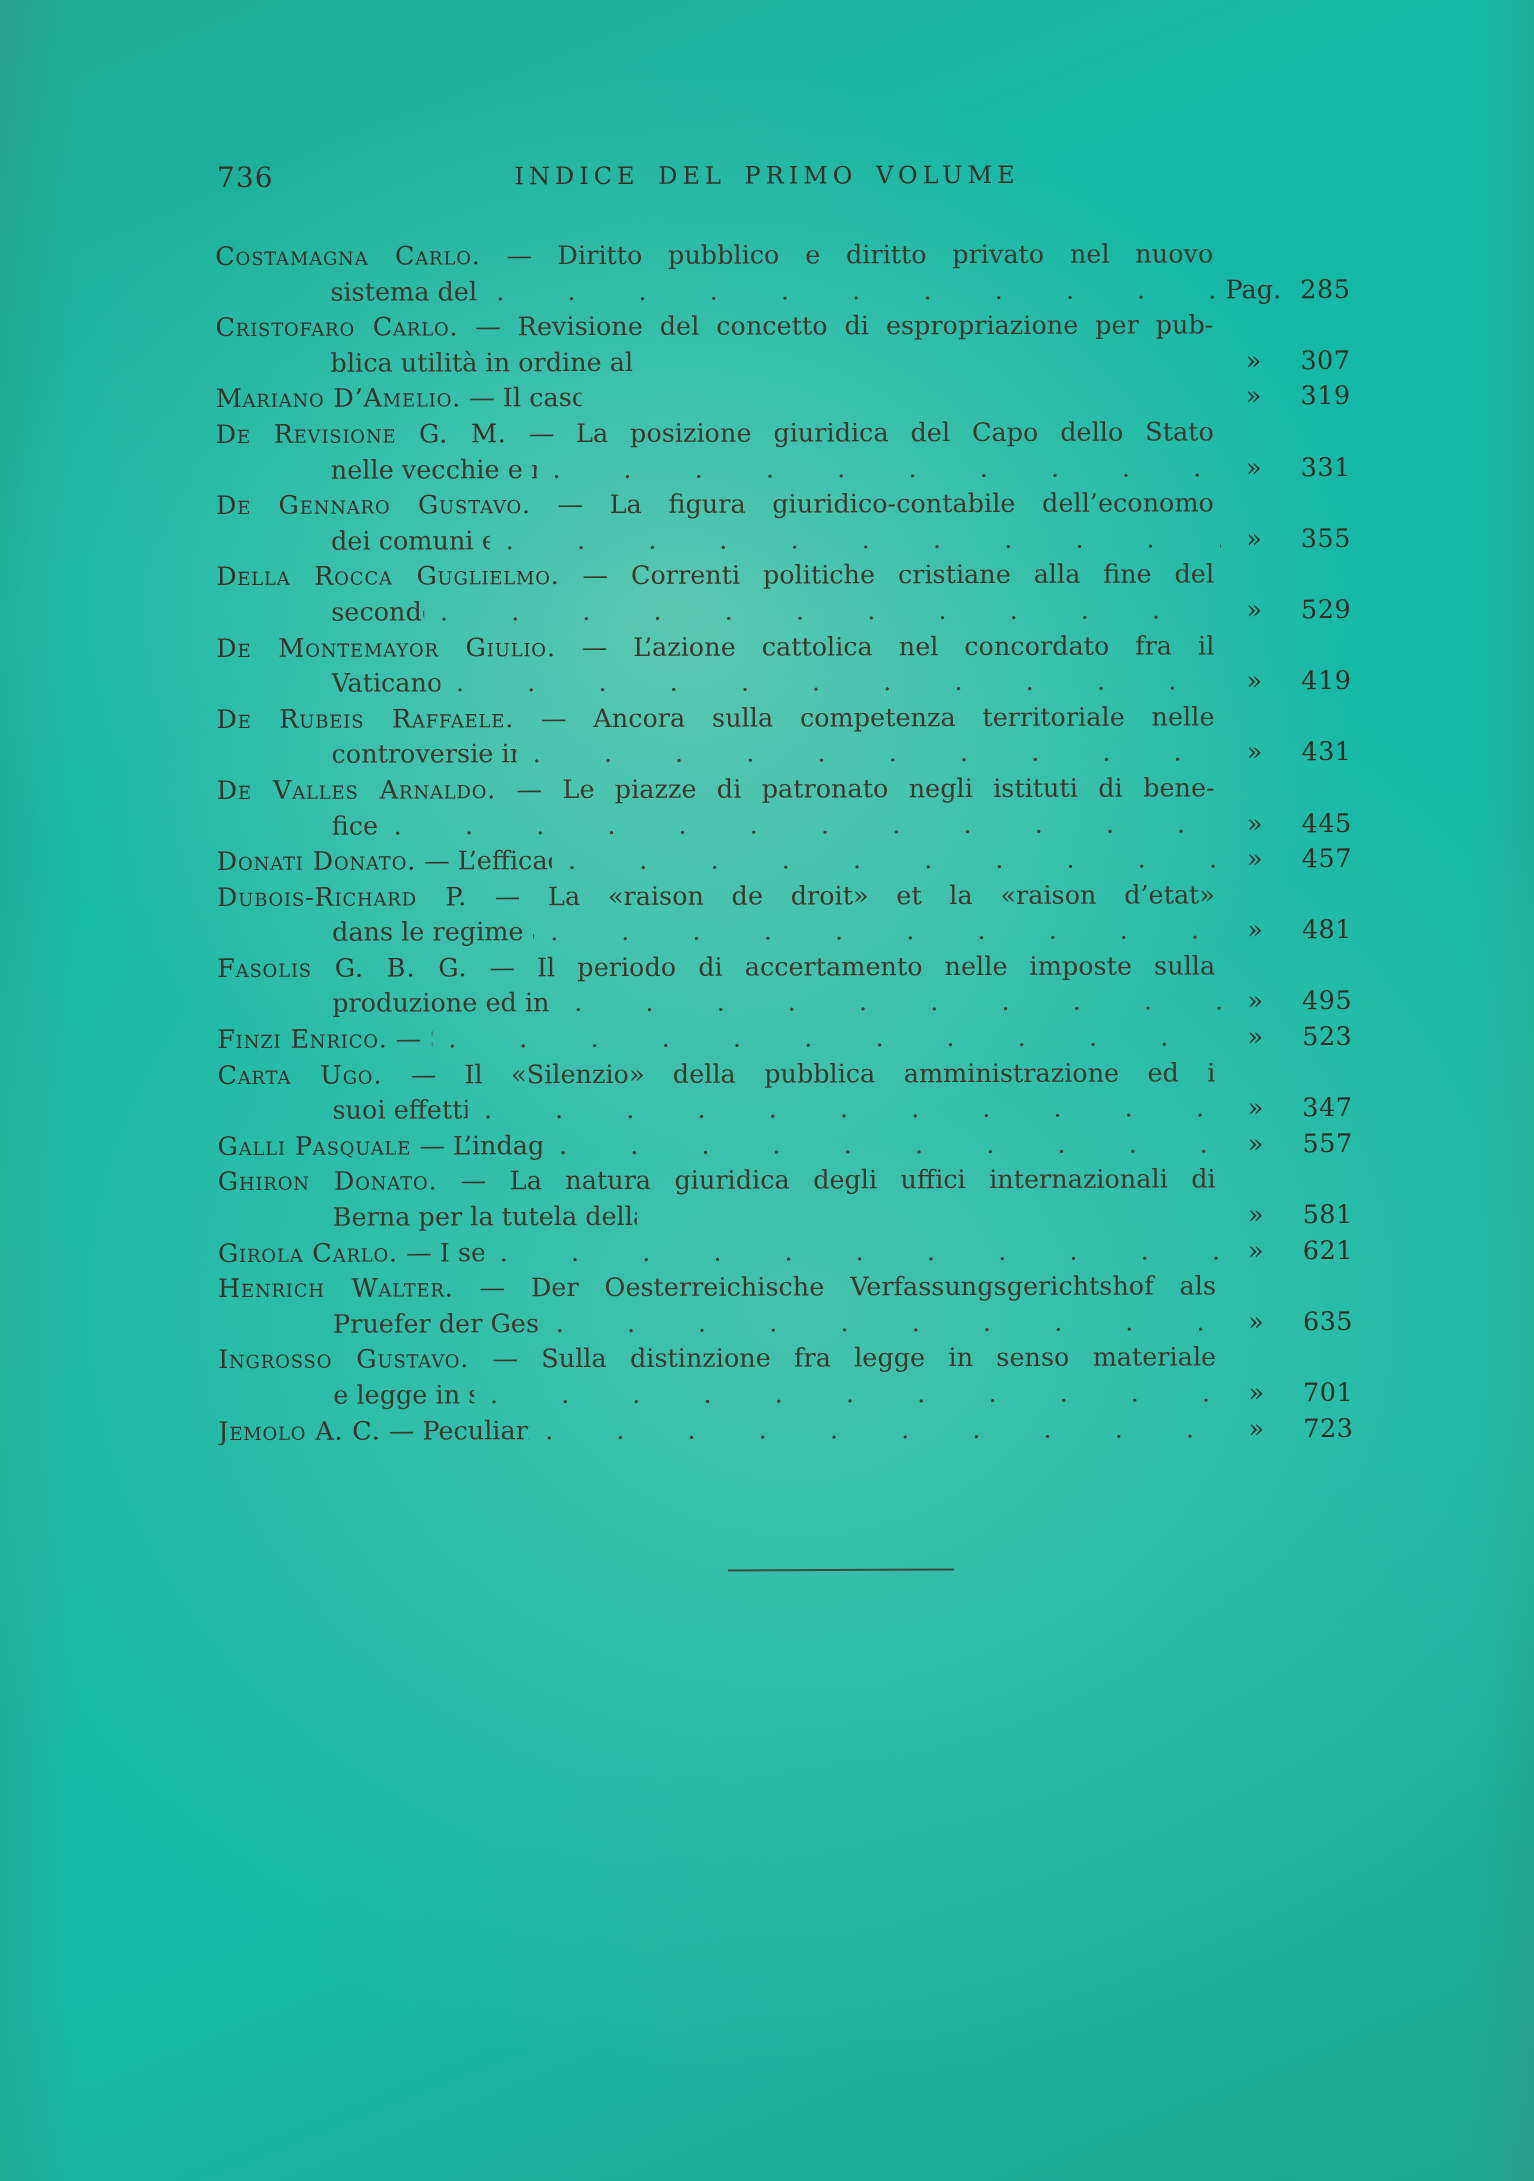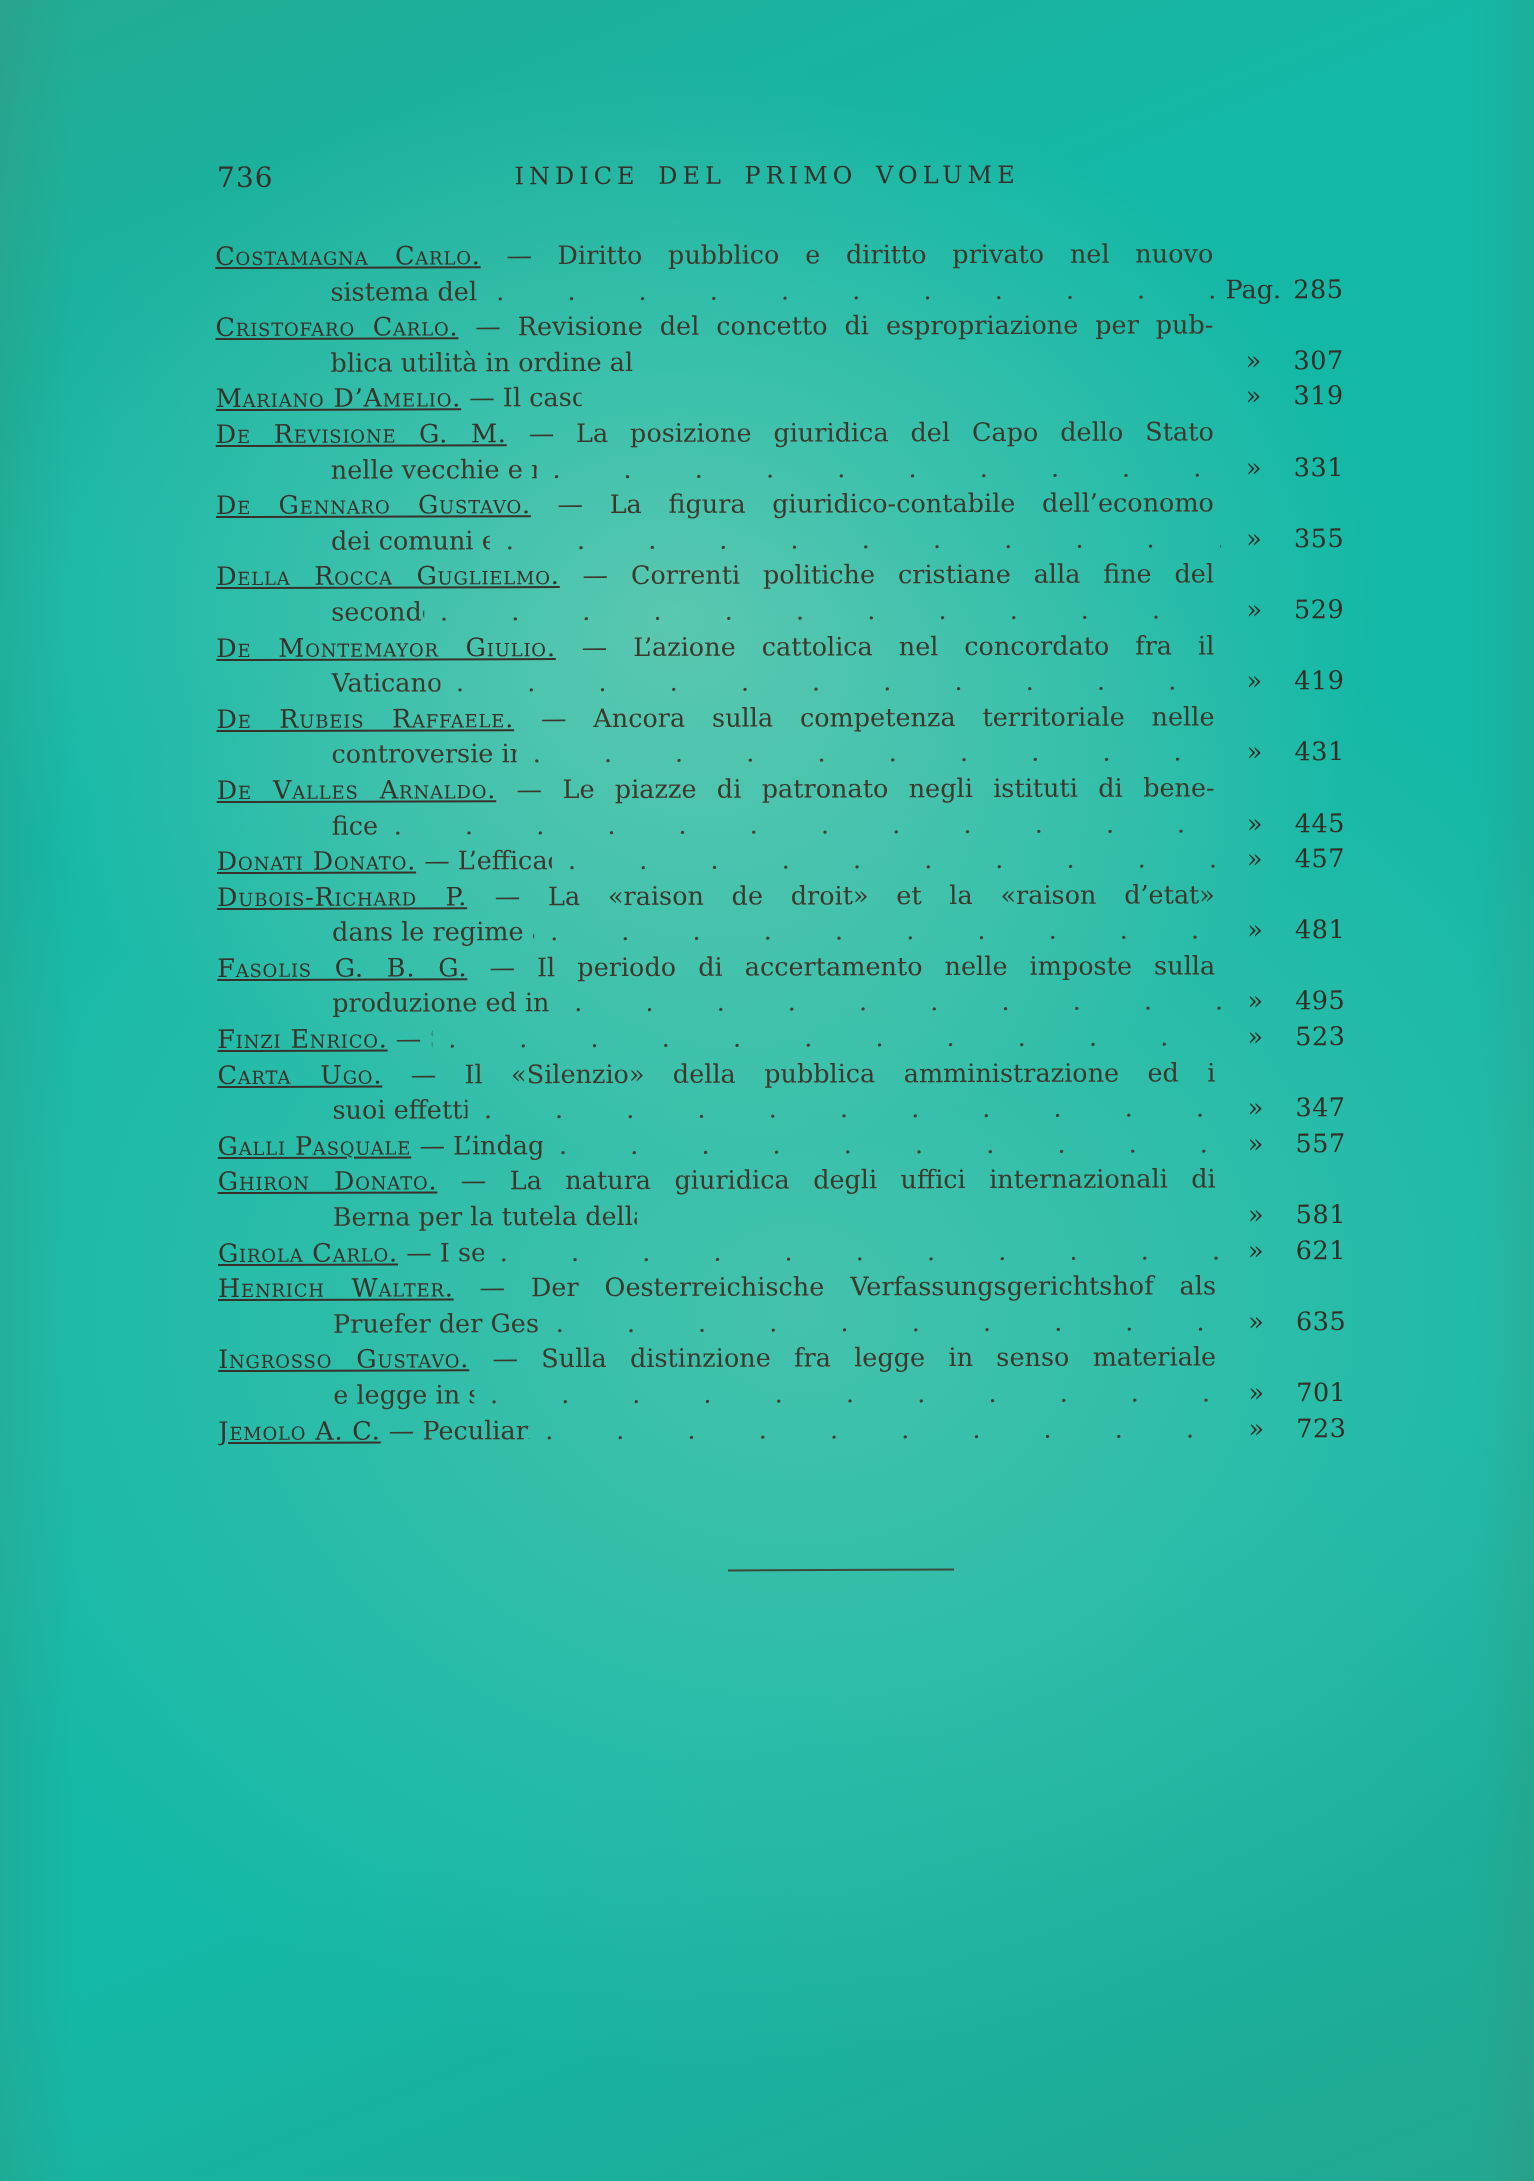--- a/index.html
+++ b/index.html
@@ -63,22 +63,22 @@
   }
   .leader{
     flex:1 1 auto;min-width:0;
     overflow:hidden;white-space:nowrap;
     word-spacing:55px;
     padding-left:16px;
     color:#443c2e;
   }
   .leader.nodots{visibility:hidden;}
   .mark{flex:0 0 66px;text-align:center;color:#37302a;}
-  .num{flex:0 0 64px;text-align:center;letter-spacing:0.5px;color:#332d25;}
-  .author{font-variant:small-caps;letter-spacing:0.8px;color:#39322a;text-decoration:underline;}
+  .num{flex:0 0 64px;text-align:right;letter-spacing:0.5px;color:#332d25;}
+  .author{font-variant:small-caps;letter-spacing:0.8px;color:#39322a;}
   .divider{
     position:absolute;left:728px;top:1569px;
     width:226px;height:2px;
     background:rgba(64,55,41,0.85);
     transform:rotate(-0.2deg);
   }
 </style>
 </head>
 <body>
 

